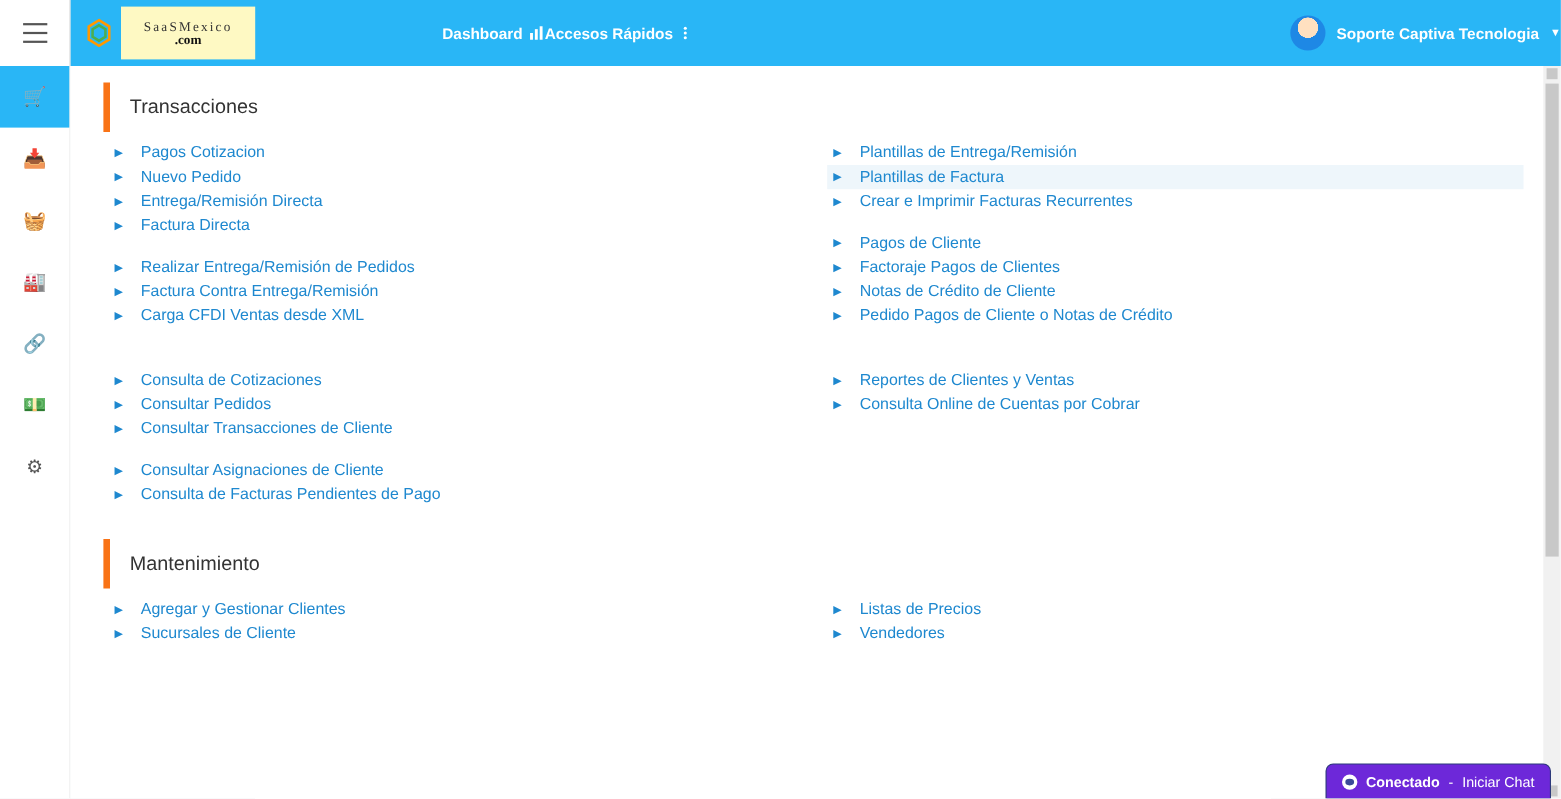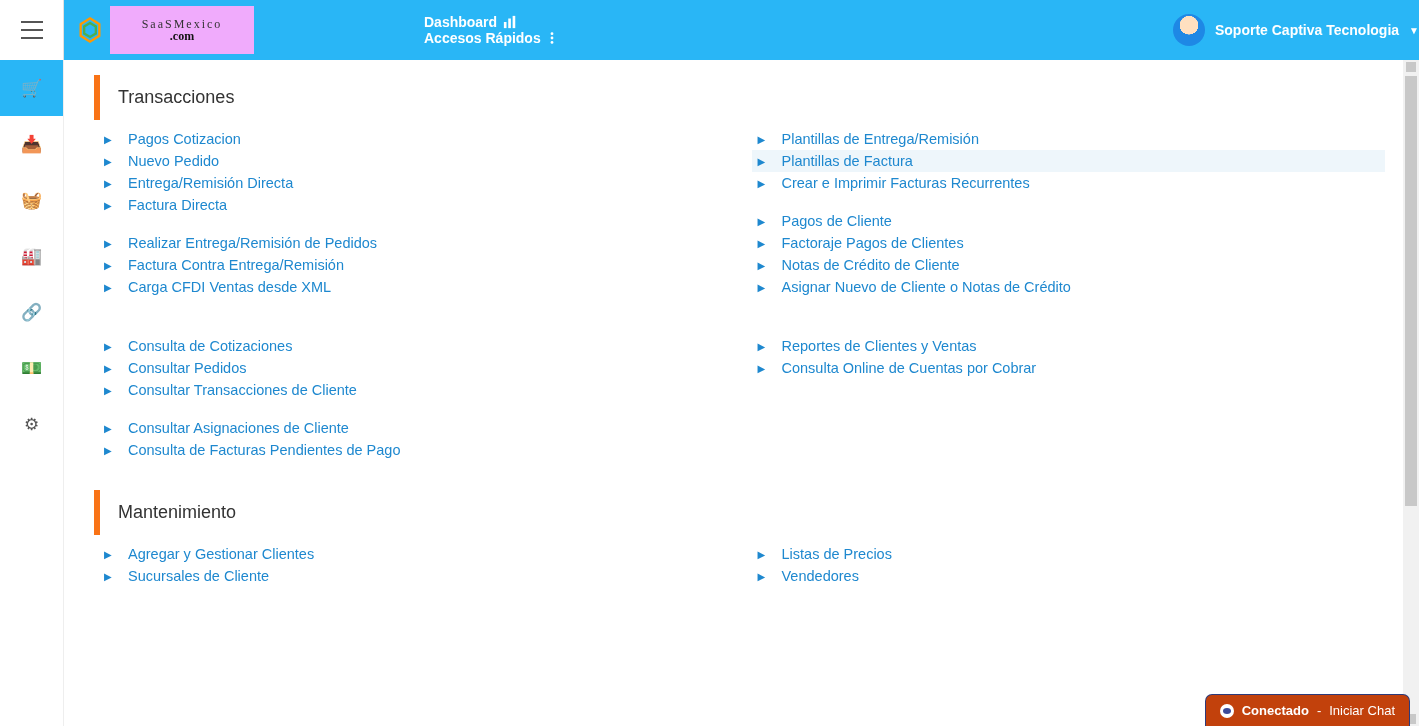--- a/index.html
+++ b/index.html
@@ -2,25 +2,25 @@
 <html><head>
 <meta charset="utf-8">
 <style>
   * { box-sizing: border-box; margin: 0; padding: 0; }
   body { font-family: "Segoe UI", Arial, sans-serif; background: #f1f4f6; color: #333; width: 1419px; height: 726px; overflow: hidden; }
   .topbar { display: flex; align-items: center; height: 60px; background: #29b6f6; color: #fff; }
   .hamburger-cell { width: 64px; height: 60px; display: flex; align-items: center; justify-content: center; background: #fff; border-right: 1px solid #e0e0e0; }
   .hamburger-icon { width: 22px; height: 18px; display:flex; flex-direction:column; justify-content:space-between;}
   .hamburger-icon span { display:block; height:2px; background:#555; width:100%; }
   .logo-cell { height: 60px; display:flex; align-items:center; padding-left:6px; }
-  .logo-box { background:#f0abfc; padding:6px 10px; height:48px; display:flex; align-items:center; justify-content:center; width:144px; }
+  .logo-box { background:#fef9c3; padding:6px 10px; height:48px; display:flex; align-items:center; justify-content:center; width:122px; }
   .logo-text { font-family: Georgia, serif; color:#111; font-size:14px; line-height:1; text-align:center; }
   .logo-top { letter-spacing:2px; font-size:12px; color:#333; }
   .logo-com { font-size:12px; font-weight:bold; }
-  .nav-links { display:flex; align-items:flex-start; margin-left:170px; font-size:14px; font-weight:600;flex-direction:column; }
+  .nav-links { display:flex; align-items:flex-end; margin-left:170px; font-size:14px; font-weight:600; }
   .nav-link { display:flex; align-items:center; gap:6px; cursor:pointer; }
   .right-user { margin-left:auto; display:flex; align-items:center; gap:10px; font-weight:700; font-size:14px; }
   .avatar { width:32px; height:32px; border-radius:50%; background: radial-gradient(circle at 50% 35%, #ffe0c0 0 35%, #1e88e5 36% 100%);} 
   .caret { font-size:10px; }
 
   .main-wrap { display:flex; height:calc(726px - 60px); }
   .sidebar { width:64px; background:#fff; border-right:1px solid #eee; display:flex; flex-direction:column; }
   .side-item { height:56px; display:flex; align-items:center; justify-content:center; color:#555; cursor:pointer; }
   .side-item.active { background:#29b6f6; color:#fff; }
   .icon { font-size:17px; }
@@ -33,21 +33,21 @@
 
   .panel { margin:15px 30px 0 30px; }
   .section-h { border-left:6px solid #f97316; padding:12px 18px; font-size:18px; color:#333; background:#fff; }
   .two-col { display:flex; gap:20px; padding:8px 4px 14px 4px; }
   .col { flex:1; }
   .link-item { display:flex; align-items:center; gap:14px; padding:3px 6px; color:#1e88cf; font-size:14.5px; cursor:pointer; }
   .link-item .arrow { color:#1e88cf; font-size:10px; width:10px; }
   .link-item.hover { background:#eef6fb; }
   .spacer8 { height:16px; }
 
-  .chat-widget { position:absolute; right:10px; bottom:0; background:#c2410c; color:#fff; padding:8px 14px; border-radius:6px 6px 0 0; font-size:13px; display:flex; align-items:center; gap:8px; box-shadow:0 0 0 1px #2d3a7a; }
+  .chat-widget { position:absolute; right:10px; bottom:0; background:#6d28d9; color:#fff; padding:8px 14px; border-radius:6px 6px 0 0; font-size:13px; display:flex; align-items:center; gap:8px; box-shadow:0 0 0 1px #2d3a7a; }
   .chat-dot { width:14px; height:14px; border-radius:50%; background:#fff; display:inline-block; position:relative;}
   .chat-dot::after{content:"";position:absolute;left:3px;top:4px;width:8px;height:6px;border-radius:50%;background:#3b4a99;}
   .chat-bold { font-weight:700; }
   .scrollbar { position:absolute; right:0; top:0; bottom:0; width:16px; background:#f1f1f1;}
   .scrollbar::before{content:"";position:absolute;top:2px;left:3px;width:10px;height:10px;background:#c8c8c8;}
   .scrollbar::after{content:"";position:absolute;bottom:2px;left:3px;width:10px;height:10px;background:#c8c8c8;}
   .thumb{position:absolute;left:2px;top:16px;width:12px;height:430px;background:#c8c8c8;}
 
   svg { display:block; }
   a.link-item { text-decoration:none; }
@@ -184,21 +184,21 @@
             <a class="link-item">
               <span class="arrow">▶</span>
               <span>Factoraje Pagos de Clientes</span>
             </a>
             <a class="link-item">
               <span class="arrow">▶</span>
               <span>Notas de Crédito de Cliente</span>
             </a>
             <a class="link-item">
               <span class="arrow">▶</span>
-              <span>Asignar Nuevo de Cliente o Notas de Crédito</span>
+              <span>Pedido Pagos de Cliente o Notas de Crédito</span>
             </a>
           </div>
         </div>
     </div>
 
     <div class="panel">
       <div class="two-col" id="busq-cols">
           <div class="col">
             <a class="link-item">
               <span class="arrow">▶</span>

